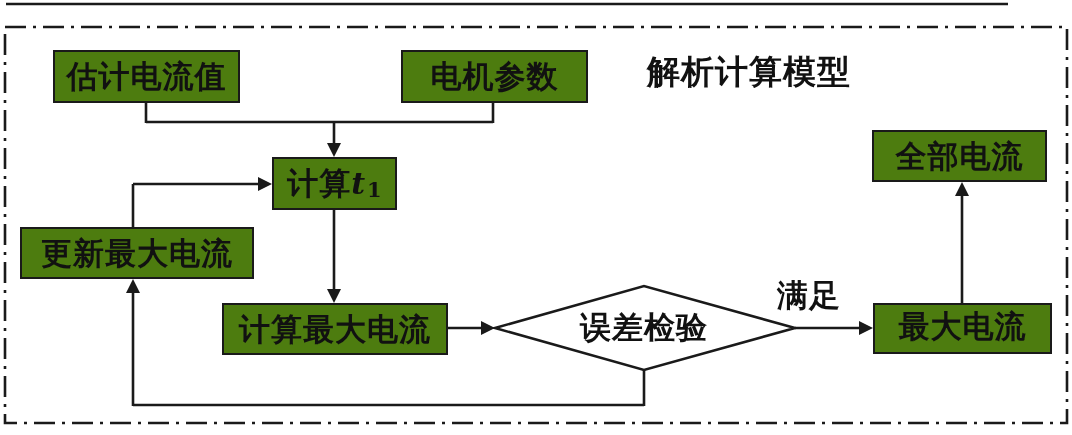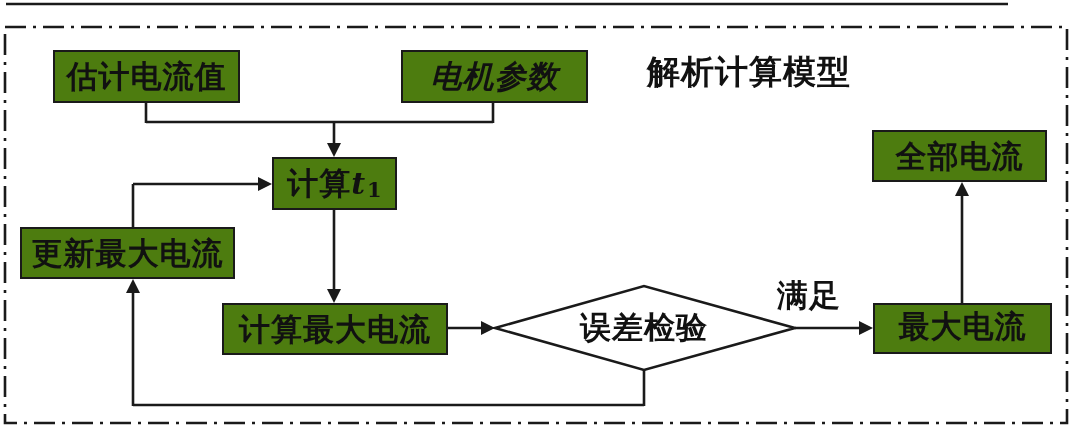--- a/index.html
+++ b/index.html
@@ -35,23 +35,23 @@
   #node-calc-t1 sub{font-size:21px;font-weight:600;line-height:0;position:relative;top:6px;left:1px;font-family:"DejaVu Serif",serif;}
   #diamond-label{
     position:absolute;left:544px;top:312px;width:200px;
     text-align:center;
   }
   #title-label{left:647px;top:56px;font-size:33px;}
   #label-satisfied{left:777px;top:280px;}
   #label-not-satisfied{left:436px;top:366px;}
   
   #node-estimated   {left:53px; top:50px; width:187px;height:53px;}
-  #node-motor       {left:401px;top:50px; width:187px;height:53px;font-style:italic;}
+  #node-motor       {left:401px;top:50px; width:187px;height:53px;}
   #node-calc-t1     {left:272px;top:157px;width:125px;height:53px;}
-  #node-update      {left:20px; top:227px;width:215px;height:52px;}
+  #node-update      {left:20px; top:227px;width:234px;height:52px;}
   #node-calc-max    {left:222px;top:303px;width:226px;height:52px;}
   #node-max         {left:873px;top:303px;width:179px;height:51px;font-family:Liberation Mono, monospace;}
   #node-all         {left:872px;top:130px;width:175px;height:52px;}
 </style>
 </head>
 <body>
 
 <div id="stage">
 
   <svg id="wires" width="1072" height="435" viewBox="0 0 1072 435">

